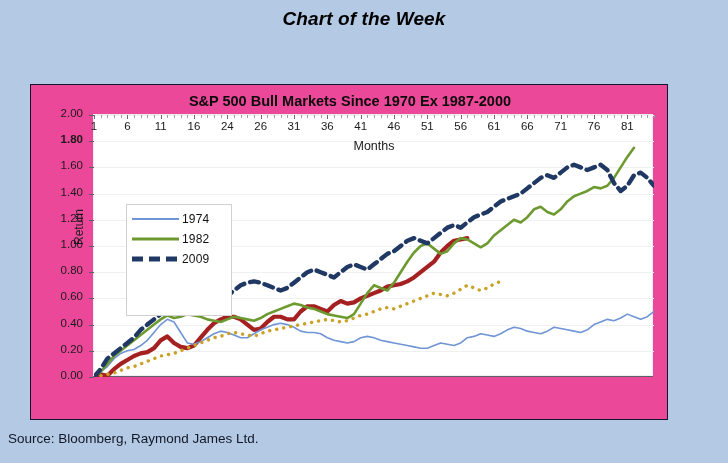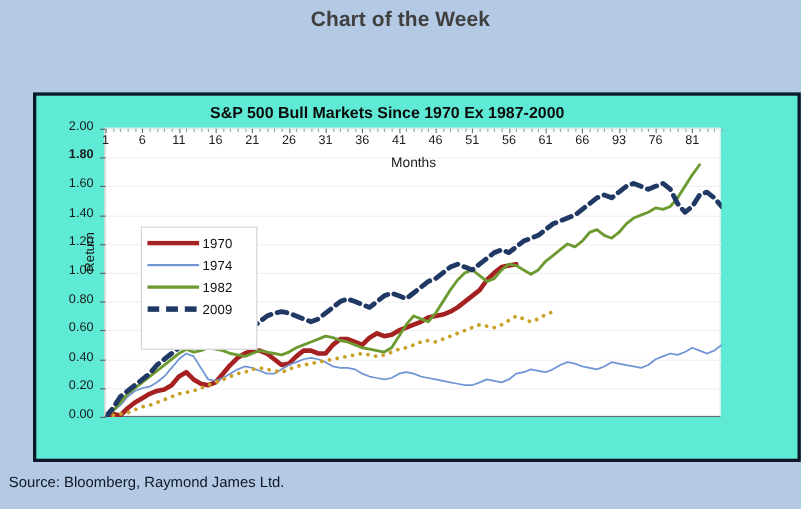--- a/index.html
+++ b/index.html
@@ -10,34 +10,35 @@
     background: #b4c9e4;
     font-family: "Liberation Sans", sans-serif;
     overflow: hidden;
     position: relative;
   }
   #root { position: relative; width: 728px; height: 463px; }
 
   .hdr-title {
     position: absolute; left: 0; top: 8px; width: 728px;
     text-align: center;
-    font-size: 19px; font-weight: bold; color: #404040;
+    font-size: 19px; font-weight: bold; color: #000000;
     letter-spacing: .1px;
+    font-style: italic;
   }
   .hdr-sub {
     position: absolute; left: 0; top: 44px; width: 728px;
     text-align: center;
     font-size: 18px; font-weight: normal; color: #14213a;
   }
 
   .card {
     position: absolute; left: 30px; top: 84px;
-    width: 698px; height: 336px;
-    background: #5eead4;
-    border: 3px solid #0f172a;
+    width: 638px; height: 336px;
+    background: #ec4899;
+    border: 1px solid #0f172a;
     box-sizing: border-box;
   }
 
   .chart-title {
     position: absolute; left: 0; top: 8px; width: 638px;
     text-align: center;
     font-size: 14.5px; font-weight: bold; color: #0b0b0b;
     font-family: "Liberation Sans", sans-serif;
   }
 
@@ -280,45 +281,39 @@
           <div class="xtick-mark minor" style="left: 526.667px;"></div>
           <div class="xtick-mark" style="left: 533.333px;"></div>
           <div class="xtick-mark minor" style="left: 540px;"></div>
           <div class="xtick-mark minor" style="left: 546.667px;"></div>
           <div class="xtick-mark minor" style="left: 553.333px;"></div>
           <div class="xtick-mark minor" style="left: 560px;"></div>
           <div class="xtick-label" style="left: 0px;">1</div>
           <div class="xtick-label" style="left: 33.3333px;">6</div>
           <div class="xtick-label" style="left: 66.6667px;">11</div>
           <div class="xtick-label" style="left: 100px;">16</div>
-          <div class="xtick-label" style="left: 133.333px;">21</div>
+          <div class="xtick-label" style="left: 133.333px;">24</div>
           <div class="xtick-label" style="left: 166.667px;">26</div>
           <div class="xtick-label" style="left: 200px;">31</div>
           <div class="xtick-label" style="left: 233.333px;">36</div>
           <div class="xtick-label" style="left: 266.667px;">41</div>
           <div class="xtick-label" style="left: 300px;">46</div>
           <div class="xtick-label" style="left: 333.333px;">51</div>
           <div class="xtick-label" style="left: 366.667px;">56</div>
           <div class="xtick-label" style="left: 400px;">61</div>
           <div class="xtick-label" style="left: 433.333px;">66</div>
-          <div class="xtick-label" style="left: 466.667px;">93</div>
+          <div class="xtick-label" style="left: 466.667px;">71</div>
           <div class="xtick-label" style="left: 500px;">76</div>
           <div class="xtick-label" style="left: 533.333px;">81</div>
         </div>
       <div class="ylabel">Return</div>
       <div class="xlabel">Months</div>
     </div>
 
     <div class="legend" id="legend">
-        <div class="legend-row">
-          <span class="legend-swatch sw-1970">
-            <i></i>
-          </span>
-          <span class="legend-label">1970</span>
-        </div>
         <div class="legend-row">
           <span class="legend-swatch sw-1974">
             <i></i>
           </span>
           <span class="legend-label">1974</span>
         </div>
         <div class="legend-row">
           <span class="legend-swatch sw-1982">
             <i></i>
           </span>

